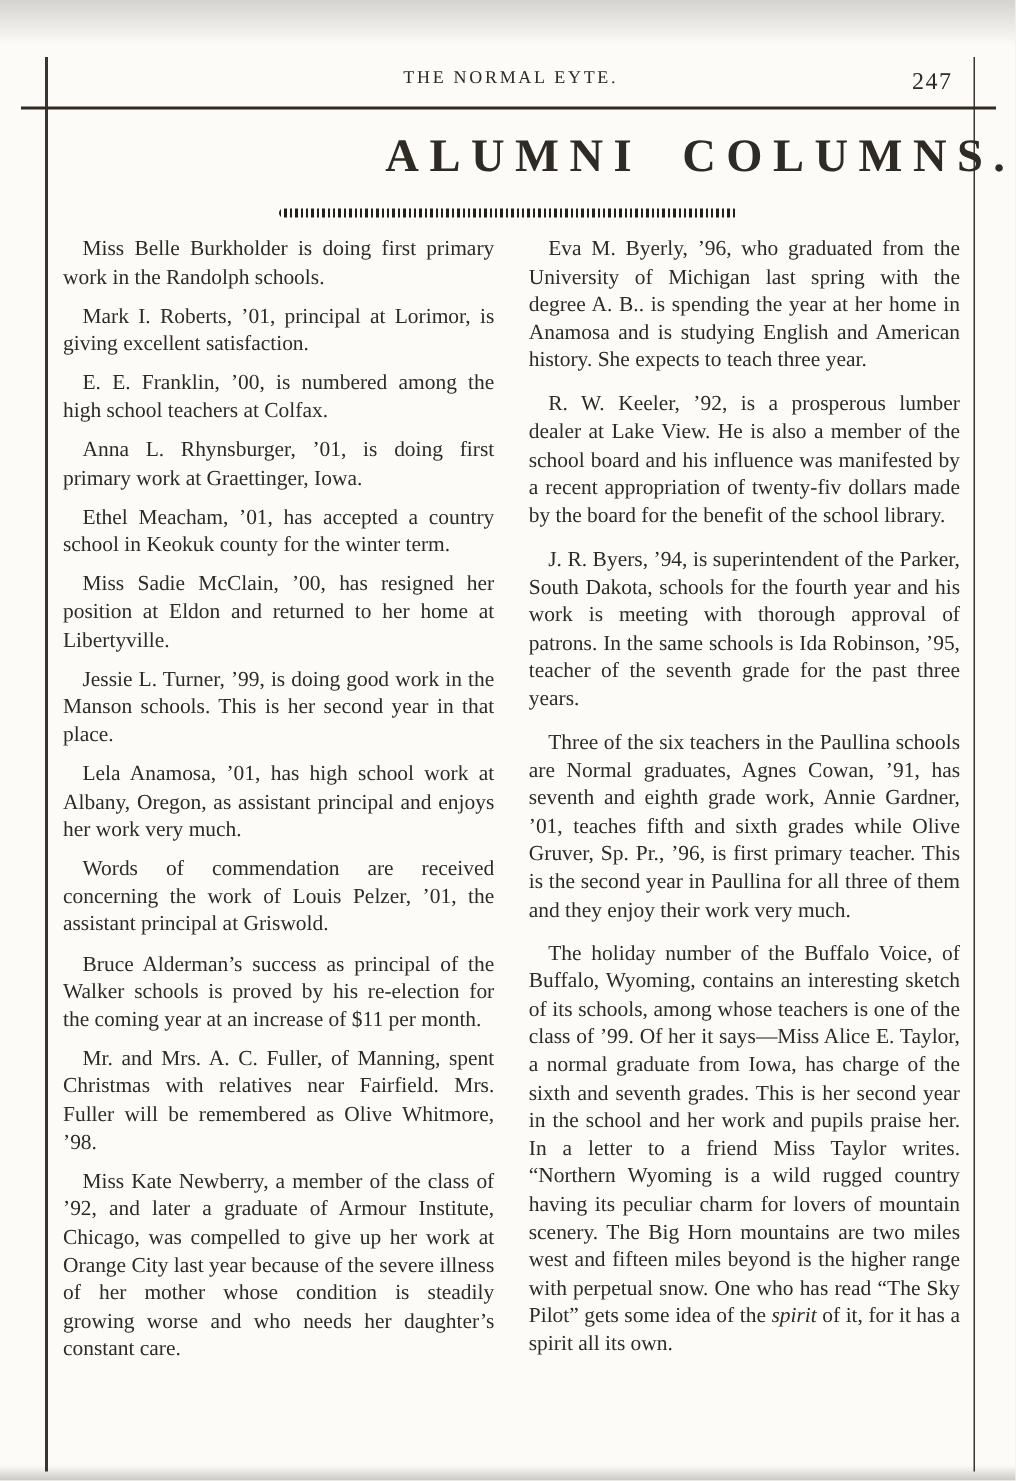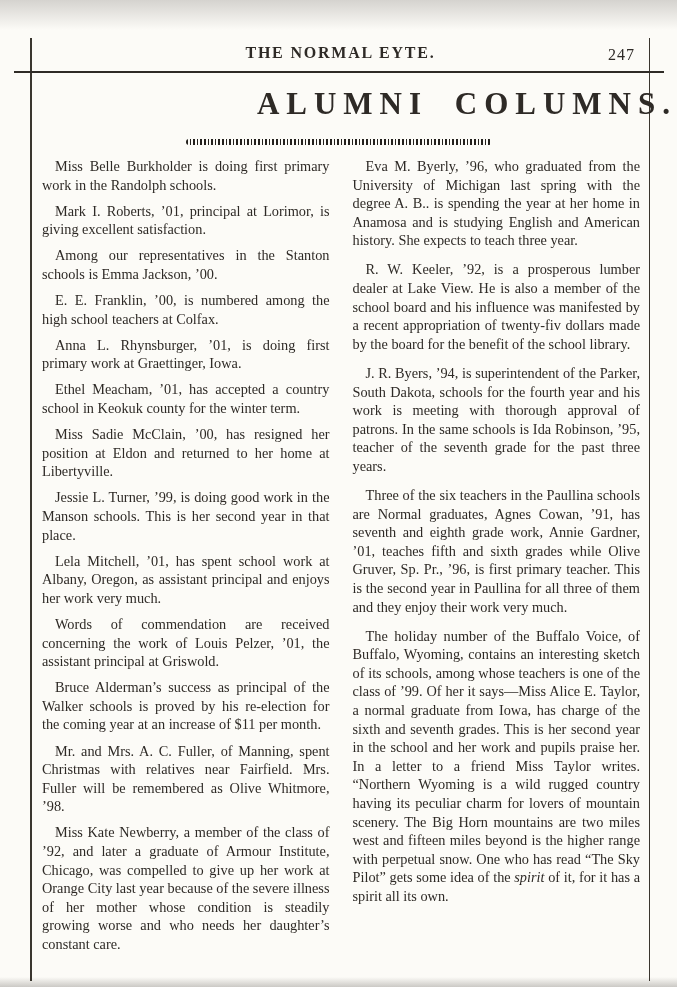--- a/index.html
+++ b/index.html
@@ -32,23 +32,23 @@
     background: #3a362f;
   }
   .edge-left  { left: 30px; }
   .edge-right { right: 27px; }
   .masthead {
     position: absolute; top: 44px; left: 40px; right: 36px; height: 24px;
   }
   .masthead-title {
     position: absolute; left: 0; right: 0; top: 0;
     text-align: center;
-    font-size: 16px;
+    font-size: 12px;
     letter-spacing: 1.8px;
-    font-weight: 700;
+    font-weight: 400;
   }
   .page-number {
     position: absolute; right: 6px; top: 2px;
     font-size: 16px;
     letter-spacing: 1px;
   }
   .header-rule {
     position: absolute; top: 71px; left: 14px; right: 13px; height: 2px;
     background: #2f2b26;
   }
@@ -97,27 +97,26 @@
   </div>
   <div class="header-rule"></div>
 
   <h1 class="section-title">ALUMNI COLUMNS.</h1>
   <div class="ornament"></div>
 
   <div class="columns">
     <div class="col col-left">
       <p class="para">Miss Belle Burkholder is doing first primary work in the Randolph schools.</p>
       <p class="para">Mark I. Roberts, ’01, principal at Lorimor, is giving excellent satisfaction.</p>
-      <p class="para">Among our representatives in the Stanton schools is Emma Jackson, ’00.</p>
       <p class="para">E. E. Franklin, ’00, is numbered among the high school teachers at Colfax.</p>
       <p class="para">Anna L. Rhynsburger, ’01, is doing first primary work at Graettinger, Iowa.</p>
       <p class="para">Ethel Meacham, ’01, has accepted a country school in Keokuk county for the winter term.</p>
       <p class="para">Miss Sadie McClain, ’00, has resigned her position at Eldon and returned to her home at Libertyville.</p>
       <p class="para">Jessie L. Turner, ’99, is doing good work in the Manson schools.  This is her second year in that place.</p>
-      <p class="para">Lela Mitchell, ’01, has spent school work at Albany, Oregon, as assistant principal and enjoys her work very much.</p>
+      <p class="para">Lela Anamosa, ’01, has high school work at Albany, Oregon, as assistant principal and enjoys her work very much.</p>
       <p class="para">Words of commendation are received concerning the work of Louis Pelzer, ’01, the assistant principal at Griswold.</p>
       <p class="para">Bruce Alderman’s success as principal of the Walker schools is proved by his re-election for the coming year at an increase of $11 per month.</p>
       <p class="para">Mr. and Mrs. A. C. Fuller, of Manning, spent Christmas with relatives near Fairfield.  Mrs. Fuller will be remembered as Olive Whitmore, ’98.</p>
       <p class="para">Miss Kate Newberry, a member of the class of ’92, and later a graduate of Armour Institute, Chicago, was compelled to give up her work at Orange City last year because of the severe illness of her mother whose condition is steadily growing worse and who needs her daughter’s constant care.</p>
     </div>
     <div class="col col-right">
       <p class="para">Eva M. Byerly, ’96, who graduated from the University of Michigan last spring with the degree A. B.. is spending the year at her home in Anamosa and is studying English and American history.  She expects to teach three year.</p>
       <p class="para">R. W. Keeler, ’92, is a prosperous lumber dealer at Lake View.  He is also a member of the school board and his influence was manifested by a recent appropriation of twenty-fiv dollars made by the board for the benefit of the school library.</p>
       <p class="para">J. R. Byers, ’94, is superintendent of the Parker, South Dakota, schools for the fourth year and his work is meeting with thorough approval of patrons.  In the same schools is Ida Robinson, ’95, teacher of the seventh grade for the past three years.</p>
       <p class="para">Three of the six teachers in the Paullina schools are Normal graduates, Agnes Cowan, ’91, has seventh and eighth grade work, Annie Gardner, ’01, teaches fifth and sixth grades while Olive Gruver, Sp. Pr., ’96, is first primary teacher.  This is the second year in Paullina for all three of them and they enjoy their work very much.</p>

